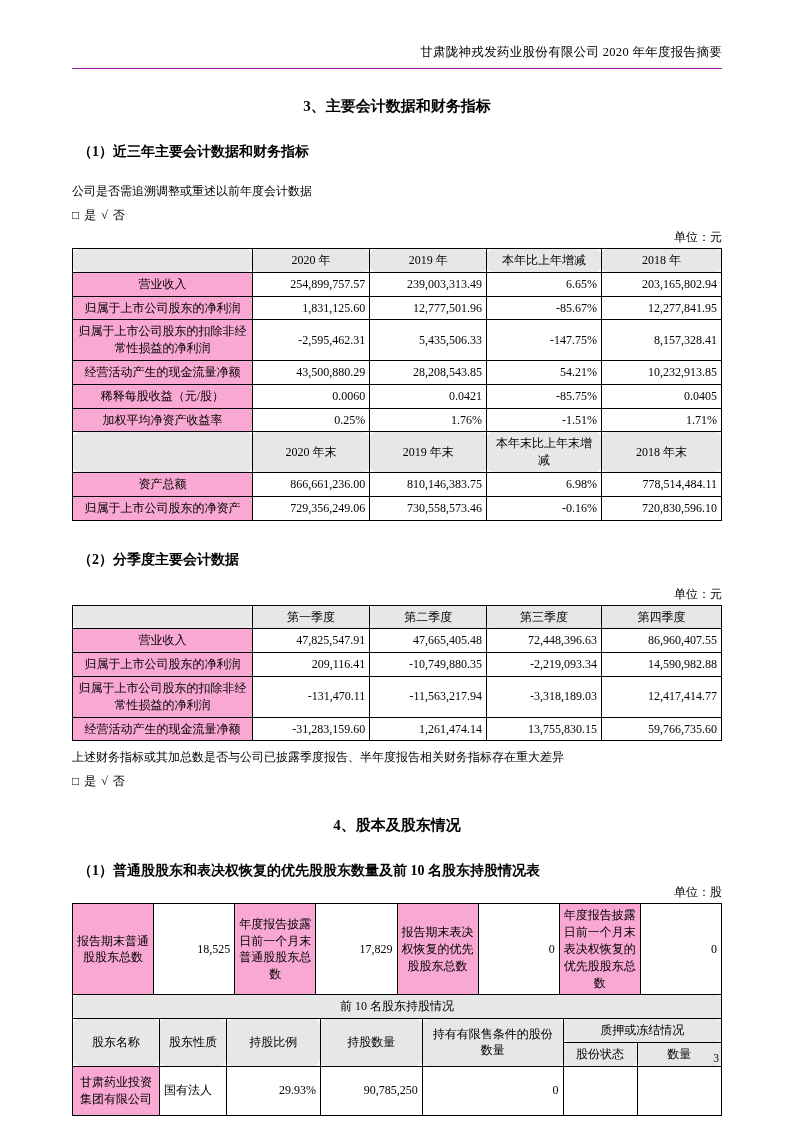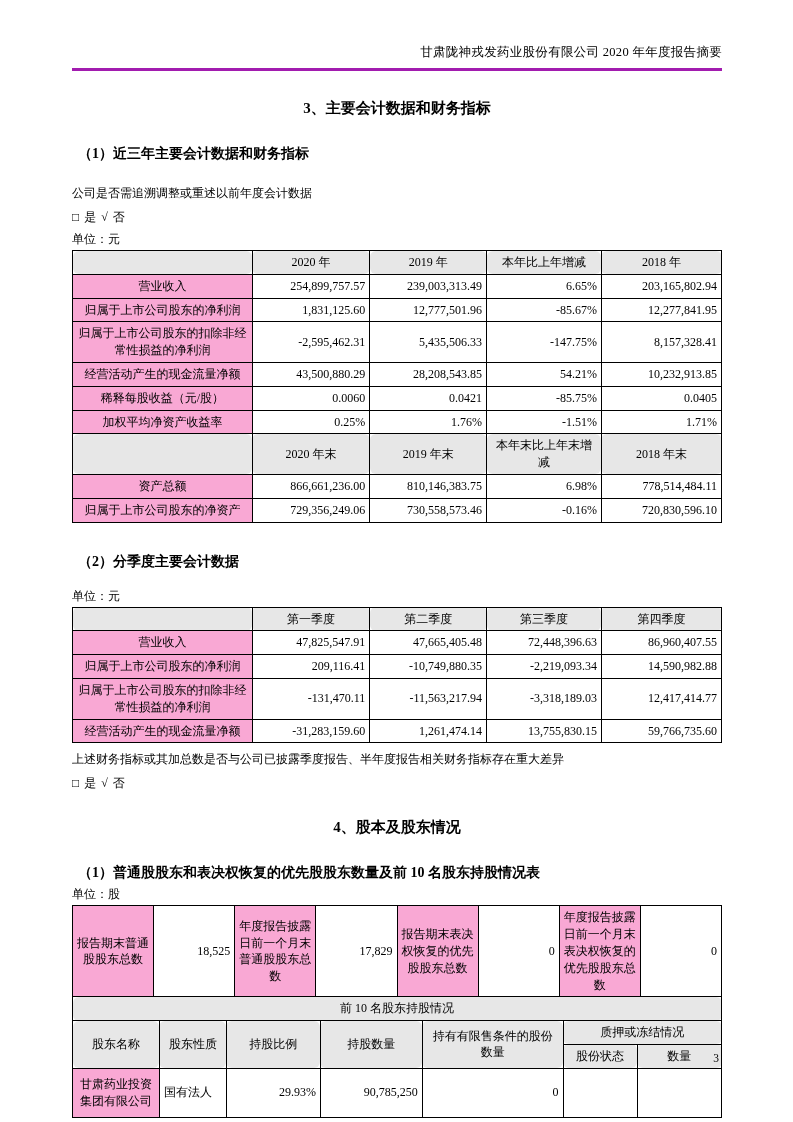--- a/index.html
+++ b/index.html
@@ -13,37 +13,37 @@
     font-family: "Liberation Serif", "DejaVu Serif", serif;
     box-sizing: border-box;
     padding: 44px 71px 0 72px;
     overflow: hidden;
   }
   .doc-header {
     text-align: right;
     font-size: 12.5px;
     letter-spacing: 0.3px;
     padding-bottom: 7px;
-    border-bottom: 3px solid #a21caf;
+    border-bottom: 1px solid #a21caf;
   }
   h1.sec {
     font-size: 15px;
     font-weight: bold;
     margin: 28px 0 0 0;
     text-align: center;
   }
   h2.sub {
     font-size: 14px;
     font-weight: bold;
     margin: 27px 0 0 6px;
   }
   p.body-line { font-size: 12px; margin: 22px 0 0 0; }
   p.answer    { font-size: 12px; margin: 7px 0 0 0; letter-spacing: 1px; }
   p.note      { font-size: 12px; margin: 8px 0 0 0; }
-  p.unit      { font-size: 12px; margin: 5px 0 2px 0; }
+  p.unit      { font-size: 12px; text-align: right; margin: 5px 0 2px 0; }
   p.unit-gap  { margin-top: 4px; }
 
   table.fin {
     width: 100%;
     border-collapse: collapse;
     table-layout: fixed;
   }
   table.fin.joined { margin-top: -1px; }
   .fin td {
     border: 1px solid #000;

